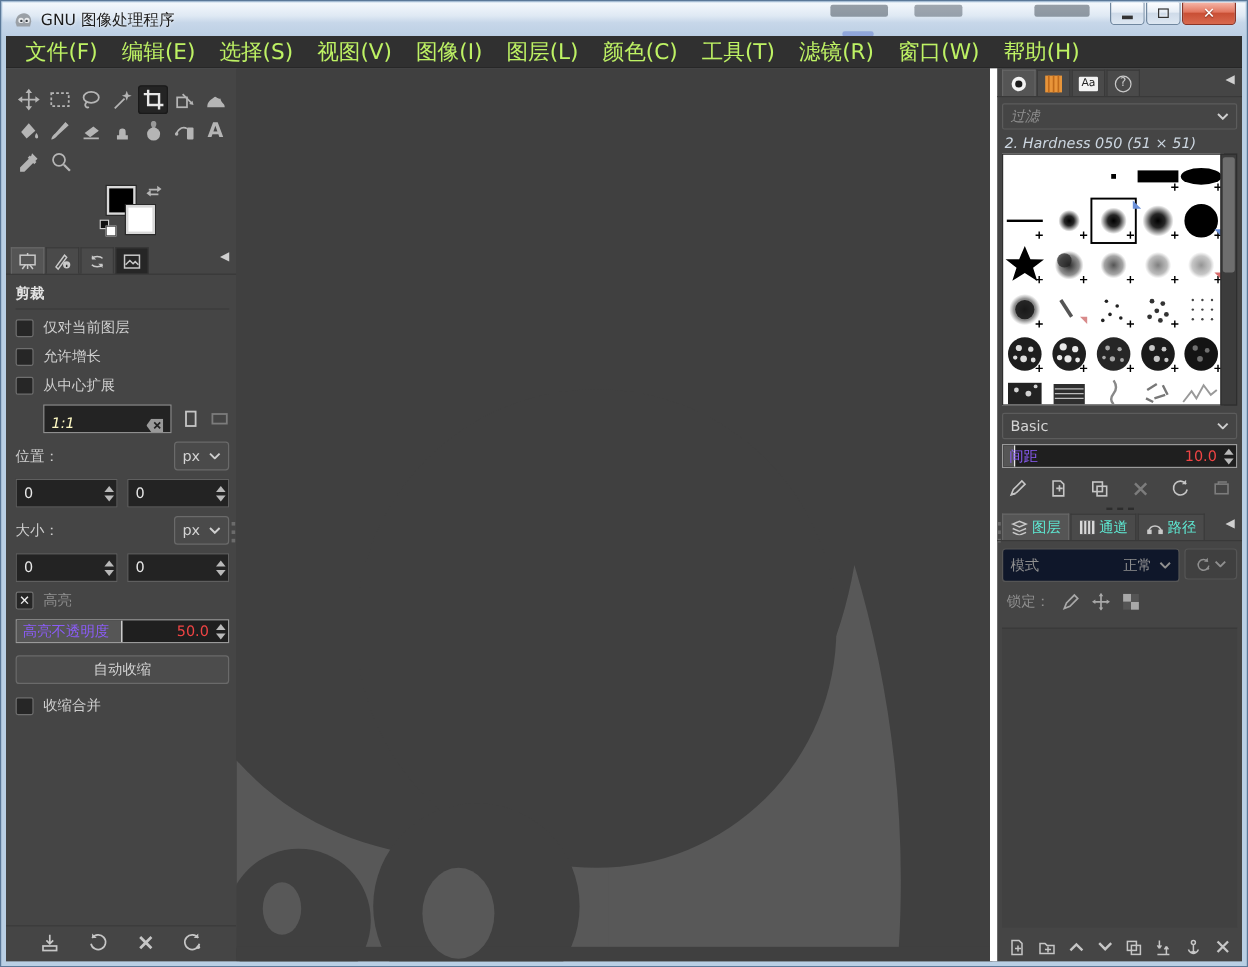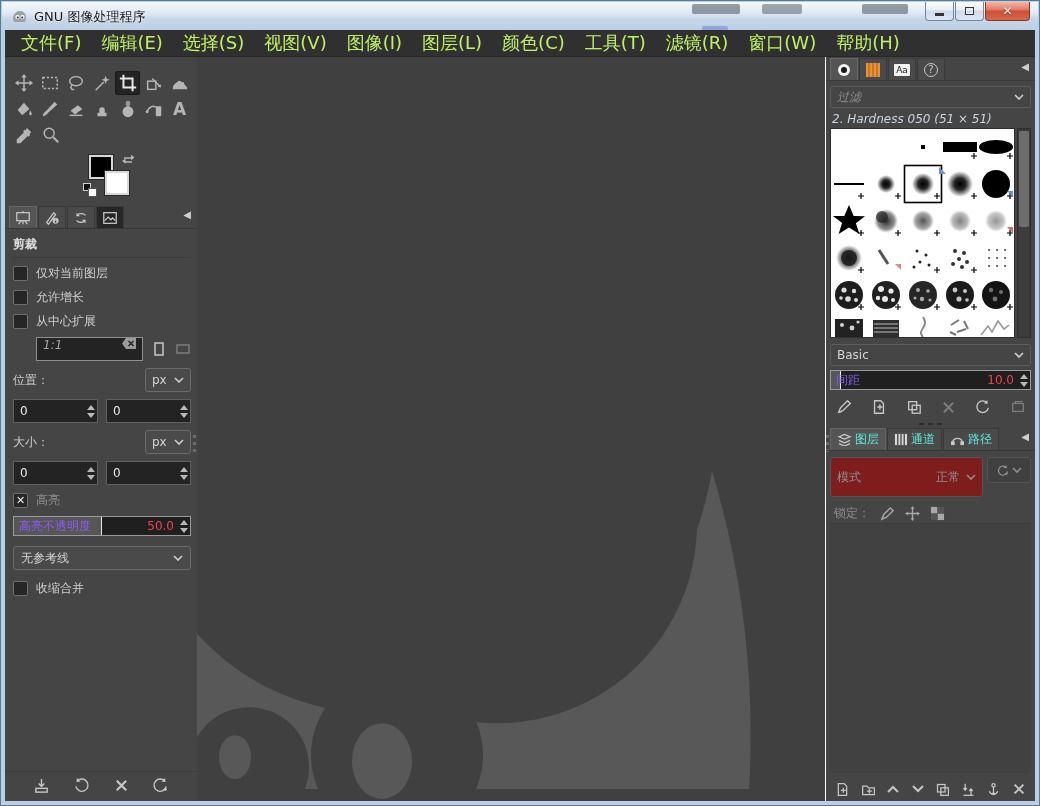--- a/index.html
+++ b/index.html
@@ -21,21 +21,21 @@
   .glyph-max { width:9px; height:8px; border:1px solid #333; background:transparent; box-shadow:inset 0 0 0 1px #e8eef6; }
 
   
   #menubar { position:absolute; left:4px; top:29px; right:4px; height:27px; background:#303030; border-bottom:1px solid #262626; display:flex; align-items:center; padding-left:6px; }
   .menu-item { padding:5px 10px; color:#bef264; font-size:18px; cursor:default; }
 
   
   #content { position:absolute; left:4px; top:56px; right:4px; bottom:4px; background:#454545; }
   #left-dock   { position:absolute; left:0; top:0; width:192px; bottom:0; background:#454545; }
   #canvas-area { position:absolute; left:192px; top:0; width:630px; bottom:0; background:#404040; }
-  #right-dock  { position:absolute; right:0; top:0; width:210px; bottom:0; background:#454545; border-left:1px solid #ffffff; }
+  #right-dock  { position:absolute; right:0; top:0; width:210px; bottom:0; background:#454545; border-left:6px solid #ffffff; }
 
   
   #toolbox { padding:14px 4px 0 6px; }
   .tool-row { display:flex; }
   .tool { width:26px; height:24px; border-radius:3px; display:flex; align-items:center; justify-content:center; margin:0 1px 2px 0; }
   .tool svg { stroke:#b5b5b5; fill:none; stroke-width:1.6; }
   .tool .fillme { fill:#b5b5b5; stroke:none; }
   .tool.active { background:#242424; box-shadow:inset 0 0 0 1px #1a1a1a; }
   .tool.active svg { stroke:#e8e8e8; }
   #colorbox { position:relative; height:52px; margin:4px 0 0 78px; width:60px; }
@@ -53,21 +53,21 @@
   .dock-tab.pressed { background:#262626; }
   .dock-tab svg { stroke:#c9c9c9; fill:none; stroke-width:1.4; }
   .collapse { position:absolute; right:6px; top:4px; color:#cfcfcf; font-size:10px; }
   .wide-tab { width:auto; padding:0 6px; color:#5eead4; font-size:12px; display:flex; gap:3px; align-items:center; }
 
   
   .chev { width:10px; height:6px; stroke:#cfcfcf; fill:none; stroke-width:1.6; }
   .cb { width:15px; height:15px; background:#262626; border:1px solid #6f6f6f; border-radius:2px; flex:none;
         display:flex; align-items:center; justify-content:center; color:#f0f0f0; font-size:11px; font-weight:bold; line-height:1; }
   .combo { background:#4a4a4a; border:1px solid #6a6a6a; border-radius:3px; display:flex; align-items:center; height:24px; padding:0 7px; }
-  .entry { background:#232323; border:1px solid #8f8f8f; color:#a3a3a3; display:flex; align-items:flex-start; padding:0 6px; }
+  .entry { background:#232323; border:1px solid #8f8f8f; color:#fef9c3; display:flex; align-items:flex-end; padding:0 6px; }
   .spin { width:13px; display:flex; flex-direction:column; align-items:center; justify-content:center; gap:3px; flex:none; }
   .spin .up   { width:0; height:0; border-left:4px solid transparent; border-right:4px solid transparent; border-bottom:5px solid #b9b9b9; }
   .spin .down { width:0; height:0; border-left:4px solid transparent; border-right:4px solid transparent; border-top:5px solid #b9b9b9; }
   .spinbox { background:#232323; border:1px solid #5f5f5f; height:24px; display:flex; align-items:center; }
   .spinbox .val { flex:1; padding-left:6px; color:#e8e8e8; }
   .slider { position:relative; height:20px; border:1px solid #9a9a9a; background:#1f1f1f; display:flex; align-items:center; overflow:hidden; }
   .slider .fill { position:absolute; left:0; top:0; bottom:0; background:#565656; border-right:1px solid #e8e8e8; }
   .slider .lab { position:relative; padding-left:5px; color:#8b5cf6; z-index:1; }
   .slider .val { position:relative; margin-left:auto; padding-right:3px; color:#ef4444; z-index:1; }
   .icon-btn { display:flex; align-items:center; justify-content:center; }
@@ -94,21 +94,21 @@
   #brush-scroll { position:absolute; right:0; top:0; width:14px; height:210px; background:#3c3c3c; border:1px solid #2e2e2e; }
   #brush-thumb { position:absolute; left:1px; right:1px; top:2px; height:96px; background:#6e6e6e; border-radius:2px; }
   #tag-combo { margin:6px 4px 0 4px; height:22px; border:1px solid #5c5c5c; border-radius:2px; display:flex; align-items:center; padding:0 6px; background:#454545; }
   #spacing-row { margin:4px 4px 0 4px; }
   #brush-btns { display:flex; justify-content:space-around; align-items:center; height:26px; margin-top:4px; }
   #dock-split { height:7px; display:flex; align-items:center; justify-content:center; gap:4px; }
   #dock-split i { width:5px; height:2px; background:#2d2d2d; }
 
   
   #mode-row { display:flex; gap:4px; margin:6px 4px 0 4px; }
-  #mode-combo { flex:1; height:40px; background:#7f1d1d; border:1px solid #555; border-radius:3px; display:flex; align-items:center; padding:0 6px; }
+  #mode-combo { flex:1; height:28px; background:#0f172a; border:1px solid #555; border-radius:3px; display:flex; align-items:center; padding:0 6px; }
   #blend-btn { width:44px; height:26px; background:#404040; border:1px solid #555; border-radius:3px; display:flex; align-items:center; justify-content:center; gap:3px; }
   #opacity-row { margin:6px 4px 0 4px; }
   #lock-row { display:flex; align-items:center; gap:10px; margin:8px 4px 0 8px; }
   #layers-list { position:absolute; left:4px; right:4px; top:96px; bottom:32px; background:#414141; border-top:1px solid #3a3a3a; }
   #layer-btns { position:absolute; left:0; right:0; bottom:2px; height:28px; display:flex; justify-content:space-around; align-items:center; padding:0 4px; }
 
   
   #to-footer { position:absolute; left:0; right:0; bottom:2px; height:28px; display:flex; justify-content:space-around; align-items:center; padding:0 16px; border-top:1px solid #3b3b3b; }
 </style>
 </head>
@@ -397,27 +397,24 @@
         <div class="slider">
           <div class="fill" style="width: 50%;"></div>
           <span class="lab">高亮不透明度</span>
           <span class="val">50.0</span>
           <div class="spin" style="position:relative;z-index:1;">
               <i class="up"></i>
               <i class="down"></i>
             </div>
         </div>
 
-        <div class="combo" style="margin-top:10px;justify-content:space-between;">
-          <span>无参考线</span>
-          <svg class="chev" viewBox="0 0 10 6">
-              <path d="M1 1l4 4 4-4"></path>
-            </svg>
-        </div>
-
+
+        <div class="combo" style="margin-top:10px;justify-content:center;background:#4c4c4c;">
+          <span>自动收缩</span>
+        </div>
 
         <div class="opt-row" style="margin-top:10px;">
           <div class="cb"></div>
           <span class="opt-label">收缩合并</span>
         </div>
       </div>
 
       <div id="to-footer">
         <div class="icon-btn">
             <svg width="17" height="17" viewBox="0 0 18 18">

